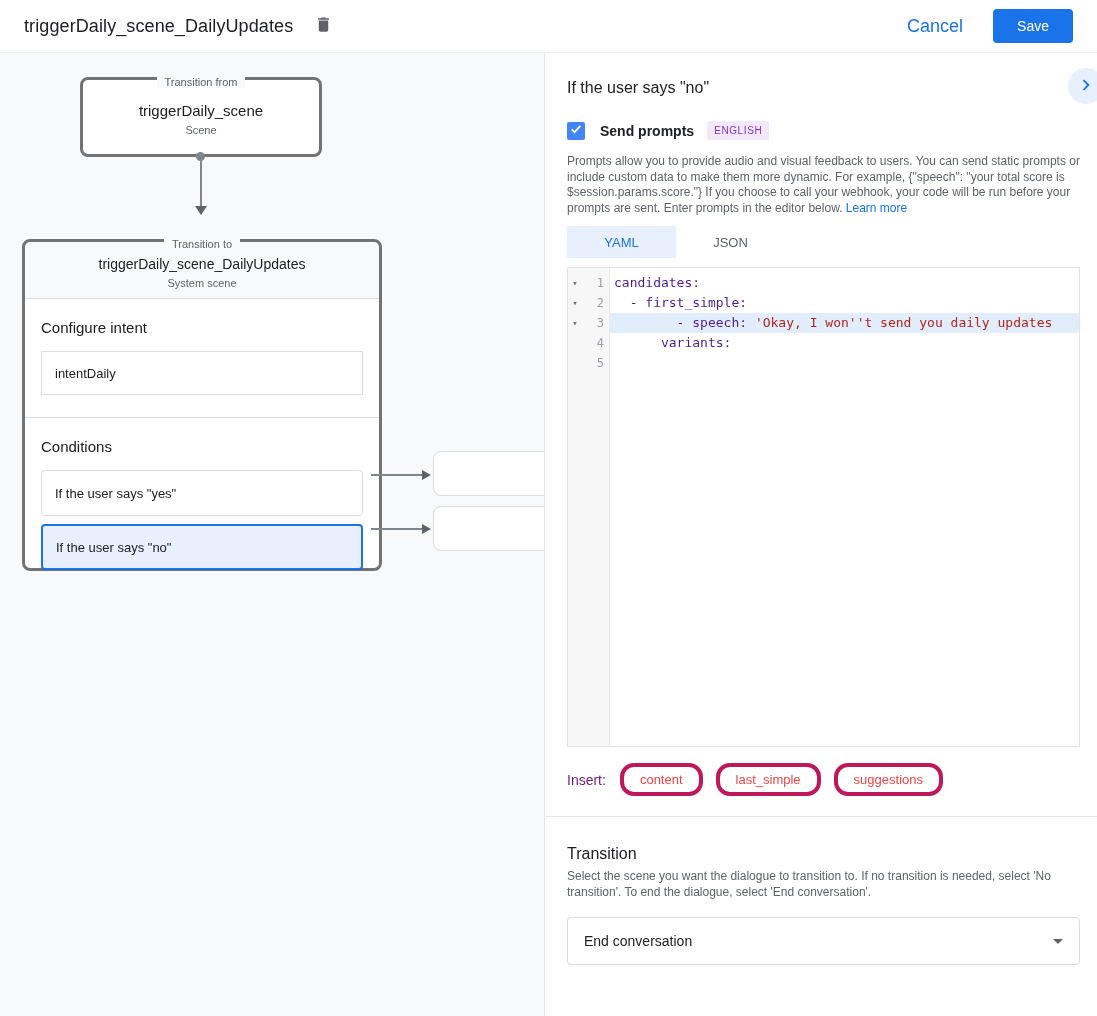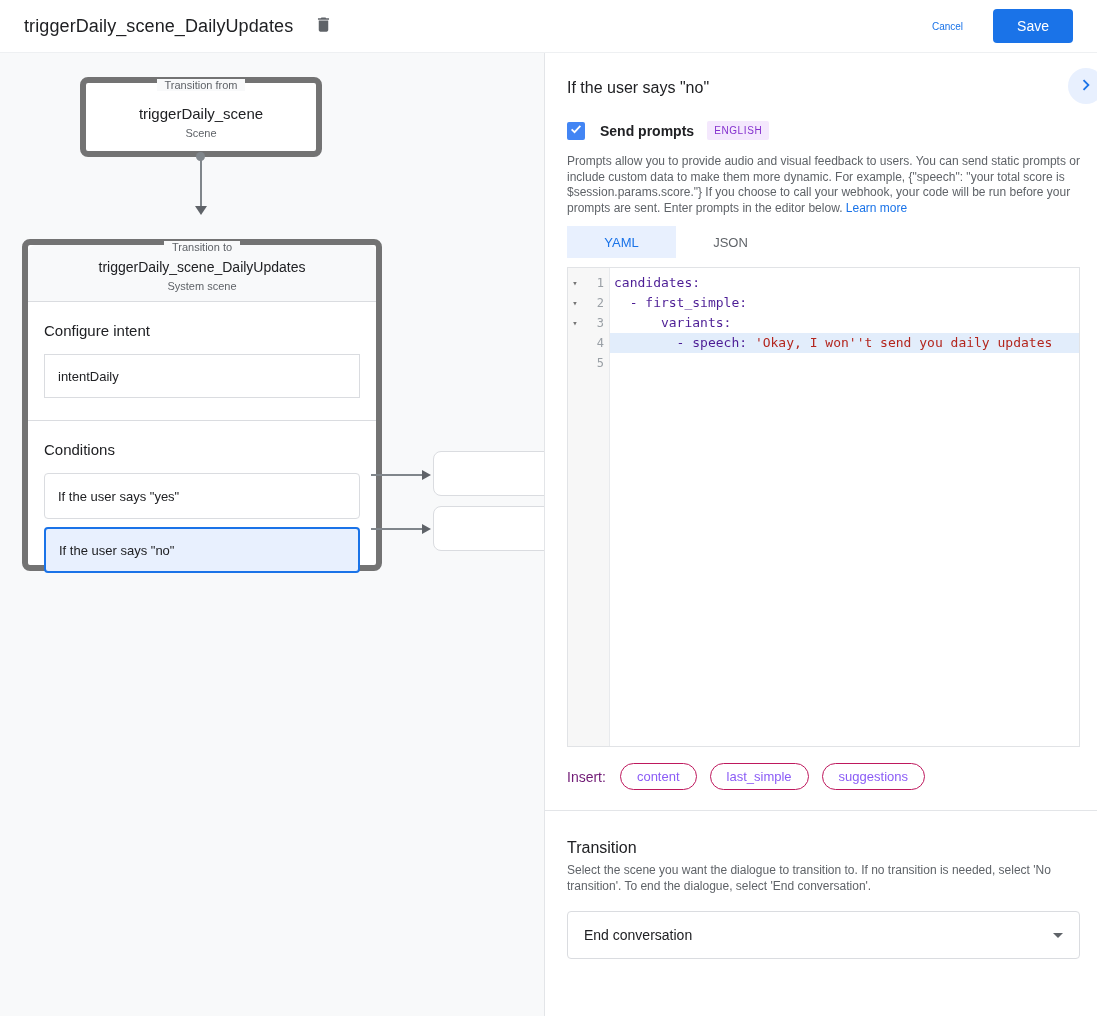--- a/index.html
+++ b/index.html
@@ -6,33 +6,33 @@
   html,body { width:1097px; height:1016px; overflow:hidden; background:#fff;
     font-family:"Liberation Sans", sans-serif; color:#202124; }
 
   
   .topbar { height:53px; background:#fff; border-bottom:1px solid #eef0f2;
     display:flex; align-items:center; padding:0 24px; }
   .topbar-title { font-size:18px; font-weight:500; letter-spacing:.1px; }
   .trash-btn { margin-left:18px; width:24px; height:24px; border:none; background:none;
     cursor:pointer; display:flex; align-items:center; justify-content:center; }
   .topbar-spacer { flex:1; }
-  .cancel-btn { border:none; background:none; color:#1a73e8; font-size:10px;
+  .cancel-btn { border:none; background:none; color:#1a73e8; font-size:18px;
     font-weight:500; margin-right:30px; cursor:pointer; font-family:inherit;margin-left:33px; }
   .save-btn { background:#1a73e8; color:#fff; border:none; border-radius:4px;
     font-size:14px; font-weight:500; padding:9px 24px; cursor:pointer; font-family:inherit; }
 
   
   .main { display:flex; height:963px; }
   .canvas { width:545px; background:#f8f9fa; border-right:1px solid #e3e5e8;
     position:relative; overflow:hidden; flex:none; }
   .panel { flex:1; background:#fff; position:relative; padding:26px 17px 0 22px; }
 
   
-  .node { position:absolute; background:#fff; border:6px solid #737373; border-radius:8px; }
+  .node { position:absolute; background:#fff; border:3px solid #737373; border-radius:8px; }
   .legend { position:absolute; top:-8px; left:0; right:0; text-align:center; }
   .legend span { background:#f8f9fa; padding:0 8px; font-size:11px; color:#5f6368; }
   .from-box { left:80px; top:24px; width:242px; height:80px; text-align:center; }
   .from-title { font-size:15px; margin-top:22px; }
   .node-sub { font-size:11px; color:#5f6368; margin-top:5px; }
 
   .v-dot { position:absolute; left:196px; top:99px; width:9px; height:9px;
     border-radius:50%; background:#80868b; }
   .v-line { position:absolute; left:200px; top:104px; width:2px; height:52px; background:#80868b; }
   .v-head { position:absolute; left:195px; top:153px; width:0; height:0;
@@ -93,21 +93,21 @@
   .fold { width:14px; text-align:center; font-size:9px; color:#757575; }
   .lnum { flex:1; text-align:right; padding-right:5px; color:#9aa0a6; font-size:12px; }
   .code { flex:1; padding-top:5px; overflow:hidden; }
   .c-line { height:20px; white-space:pre; padding-left:4px; }
   .c-line.hl { background:#e2edfb; }
   .tok-key { color:#4c1d95; }
   .tok-str { color:#b3261e; }
 
   .insert-row { display:flex; align-items:center; margin-top:16px; }
   .insert-label { font-size:14px; color:#701a75; margin-right:14px; }
-  .pill { border:1px solid #be185d; border-radius:14px; background:#fff; color:#8b5cf6;
+  .pill { border:4px solid #be185d; border-radius:14px; background:#fff; color:#ef4444;
     font-size:13px; padding:5px 16px; margin-right:13px; cursor:pointer; font-family:inherit; }
 
   .panel-divider { border-top:1px solid #e3e5e8; margin:20px -17px 0 -22px; }
 
   .transition-title { font-size:16px; margin-top:28px; }
   .transition-desc { margin-top:6px; font-size:12px; line-height:15.5px; color:#5f6368;
     max-width:516px; }
   .dropdown { margin-top:17px; width:513px; height:48px; border:1px solid #dadce0;
     border-radius:4px; display:flex; align-items:center; padding:0 16px; font-size:14px;
     cursor:pointer; background:#fff; }
@@ -221,22 +221,22 @@
             <span class="lnum">4</span>
           </div>
           <div class="g-line">
             <span class="fold"></span>
             <span class="lnum">5</span>
           </div>
         </div>
       <div class="code" id="code">
           <div class="c-line"><span class="tok-key">candidates:</span></div>
           <div class="c-line"><span class="tok-key">  - first_simple:</span></div>
+          <div class="c-line hl"><span class="tok-key">        - speech: </span><span class="tok-str">'Okay, I won''t send you daily updates</span></div>
           <div class="c-line"><span class="tok-key">      variants:</span></div>
-          <div class="c-line hl"><span class="tok-key">        - speech: </span><span class="tok-str">'Okay, I won''t send you daily updates</span></div>
           <div class="c-line"></div>
         </div>
     </div>
 
     <div class="insert-row">
       <div class="insert-label">Insert:</div>
       <span id="pills"><button class="pill">content</button><button class="pill">last_simple</button><button class="pill">suggestions</button></span>
     </div>
 
     <div class="panel-divider"></div>

